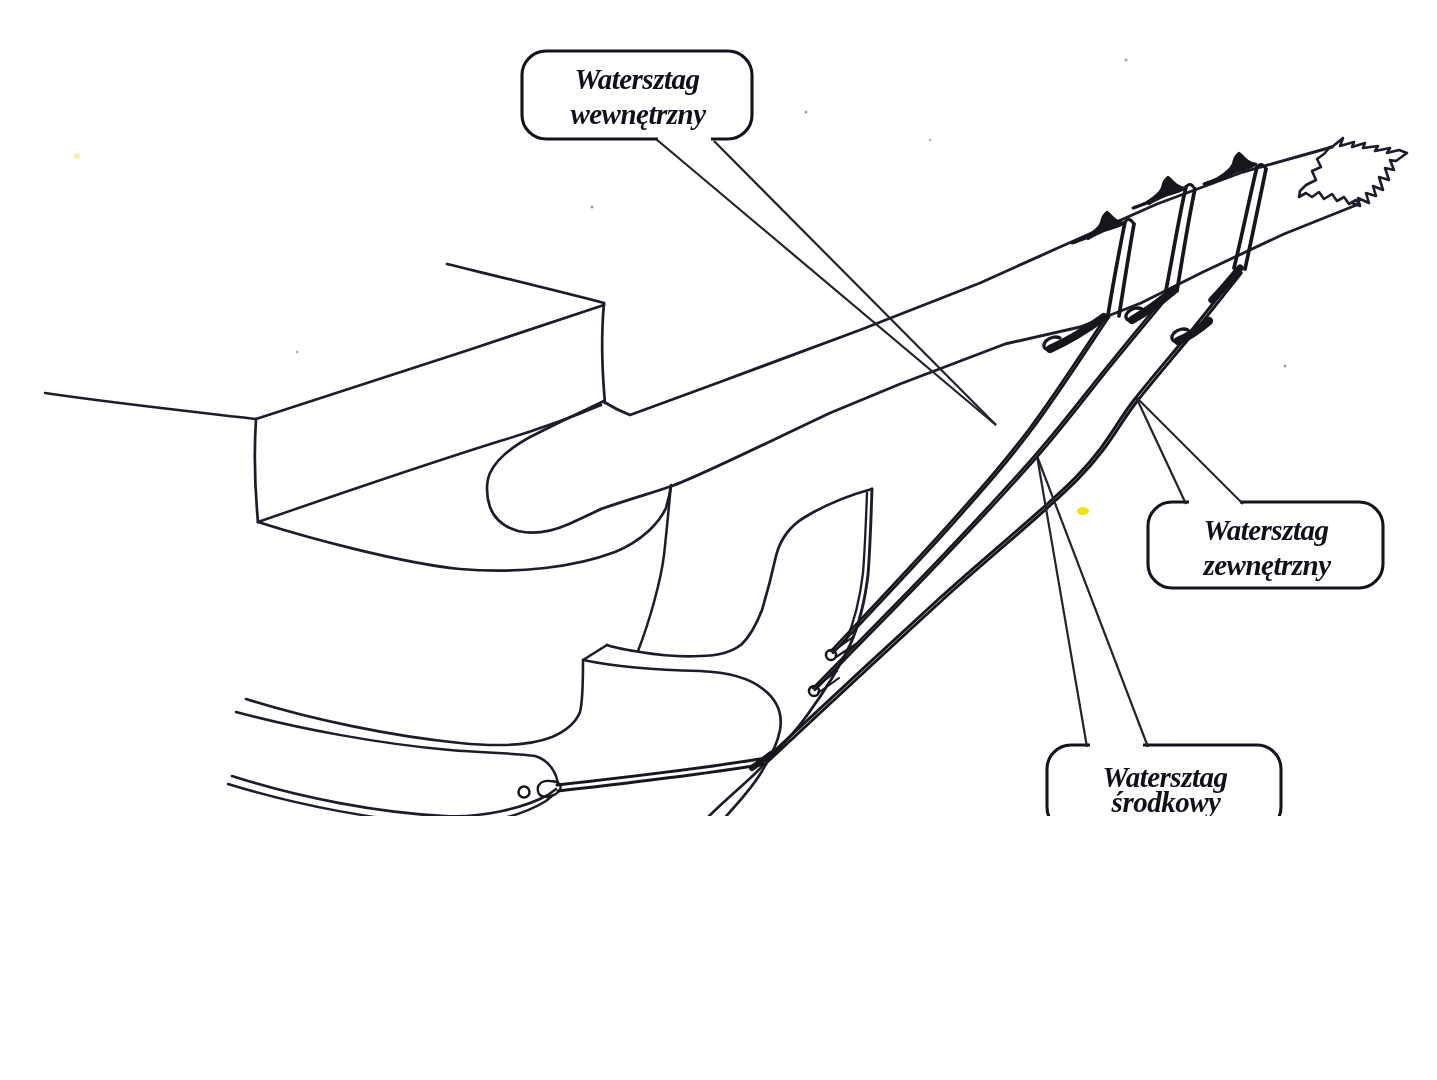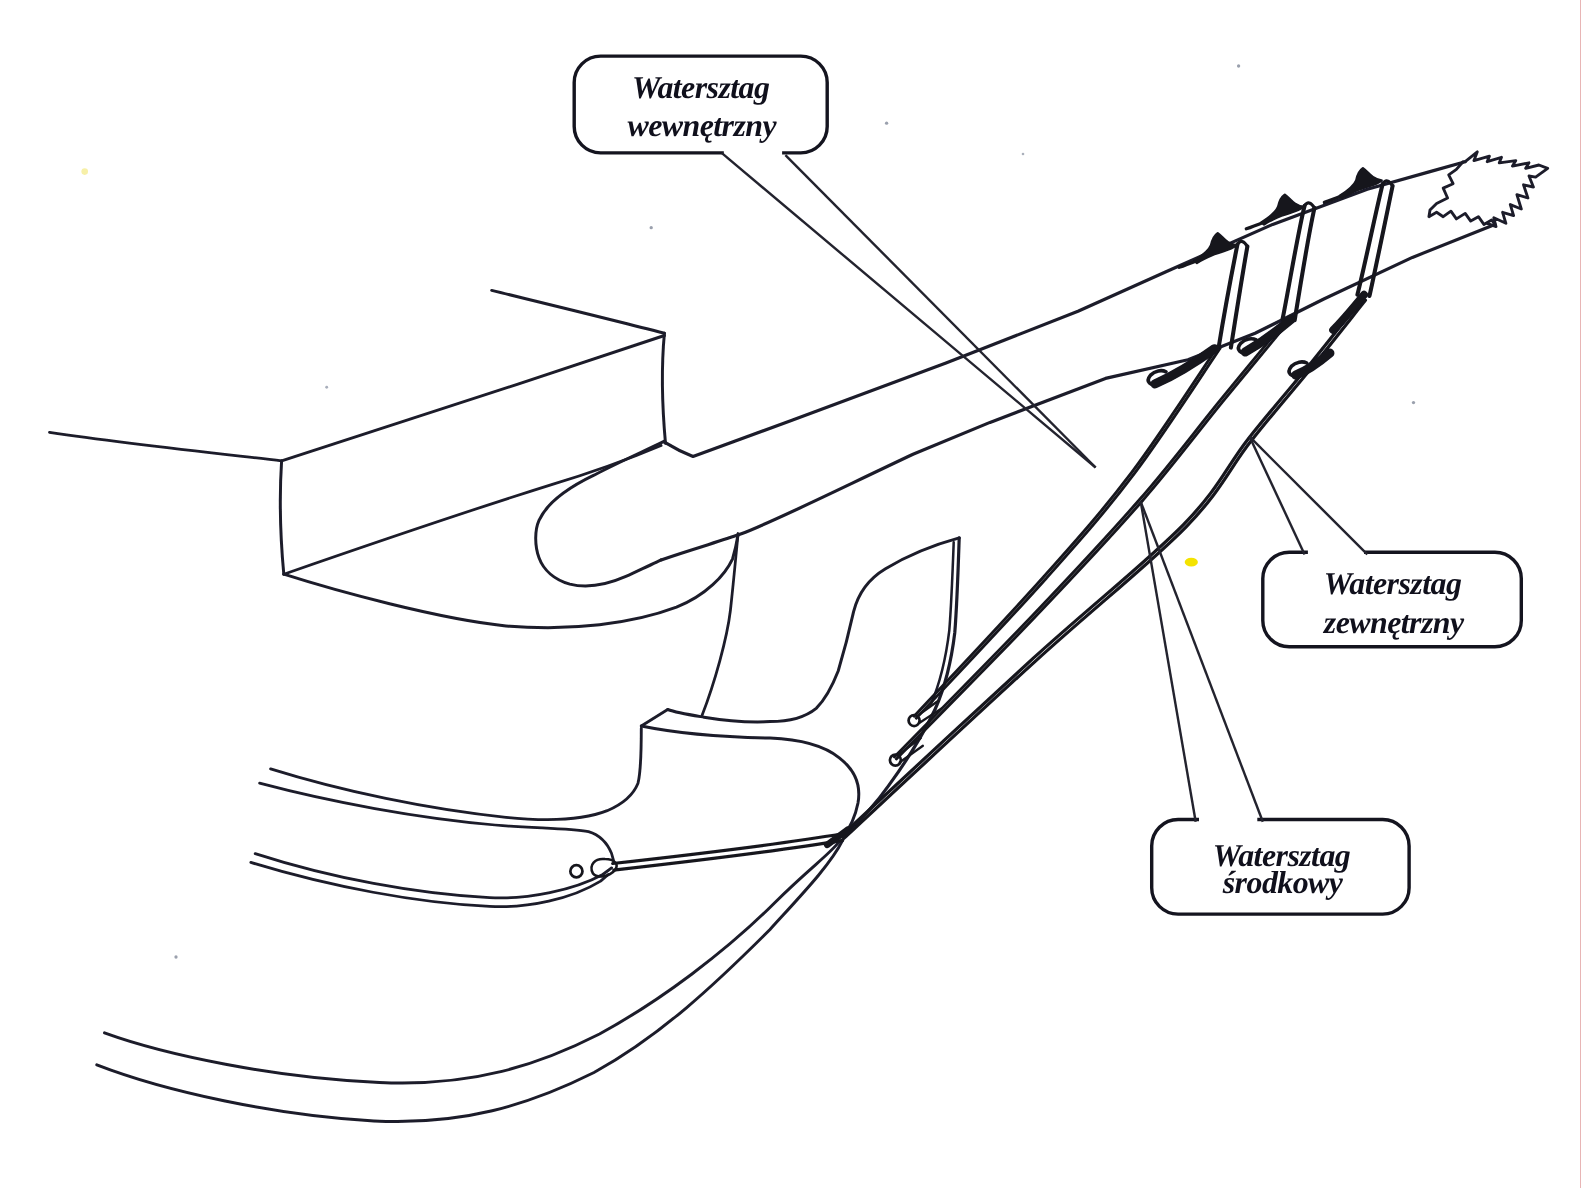--- a/index.html
+++ b/index.html
@@ -1,16 +1,16 @@
 <!DOCTYPE html>
 <html><head>
 <meta charset="utf-8">
 <style>
   html,body{margin:0;padding:0;background:#ffffff;}
-  .page{position:relative;width:1437px;height:1080px;background:#b91c1c;overflow:hidden;}
+  .page{position:relative;width:1437px;height:816px;background:#a16207;overflow:hidden;}
   svg{position:absolute;left:0;top:0;}
   .lbl{font-family:"Liberation Serif", serif;font-weight:bold;font-style:italic;
        font-size:29px;fill:#10101c;letter-spacing:-0.5px;}
 </style>
 </head>
 <body>
 <div class="page">
 <svg width="1437" height="1080" viewBox="0 0 1437 1080">
   <defs>
         <filter id="soft" x="-2%" y="-2%" width="104%" height="104%">

